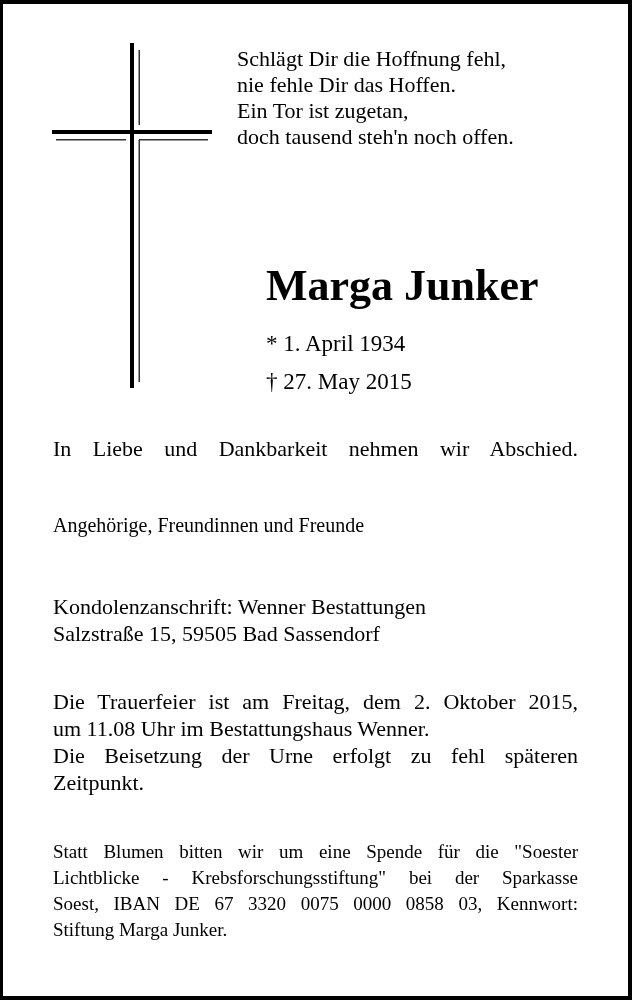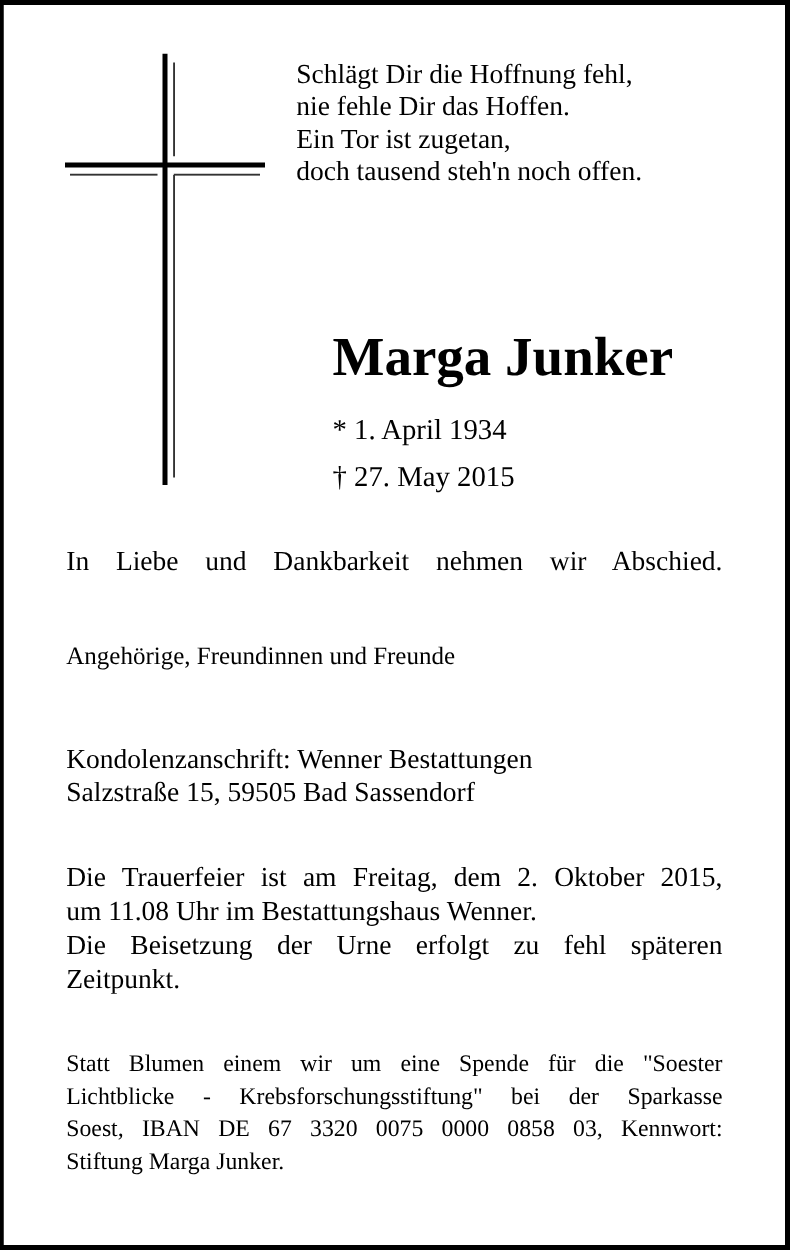--- a/index.html
+++ b/index.html
@@ -73,19 +73,19 @@
   </div>
 
   <div class="para service">
     <span class="j">Die Trauerfeier ist am Freitag, dem 2. Oktober 2015,</span>
     <span class="l">um 11.08 Uhr im Bestattungshaus Wenner.</span>
     <span class="j">Die Beisetzung der Urne erfolgt zu fehl späteren</span>
     <span class="l">Zeitpunkt.</span>
   </div>
 
   <div class="para donation">
-    <span class="j">Statt Blumen einem wir um eine Spende für die "Soester</span>
+    <span class="j">Statt Blumen bitten wir um eine Spende für die "Soester</span>
     <span class="j">Lichtblicke - Krebsforschungsstiftung" bei der Sparkasse</span>
     <span class="j">Soest, IBAN DE 67 3320 0075 0000 0858 03, Kennwort:</span>
     <span class="l">Stiftung Marga Junker.</span>
   </div>
 
 </div>
 
 </body></html>

